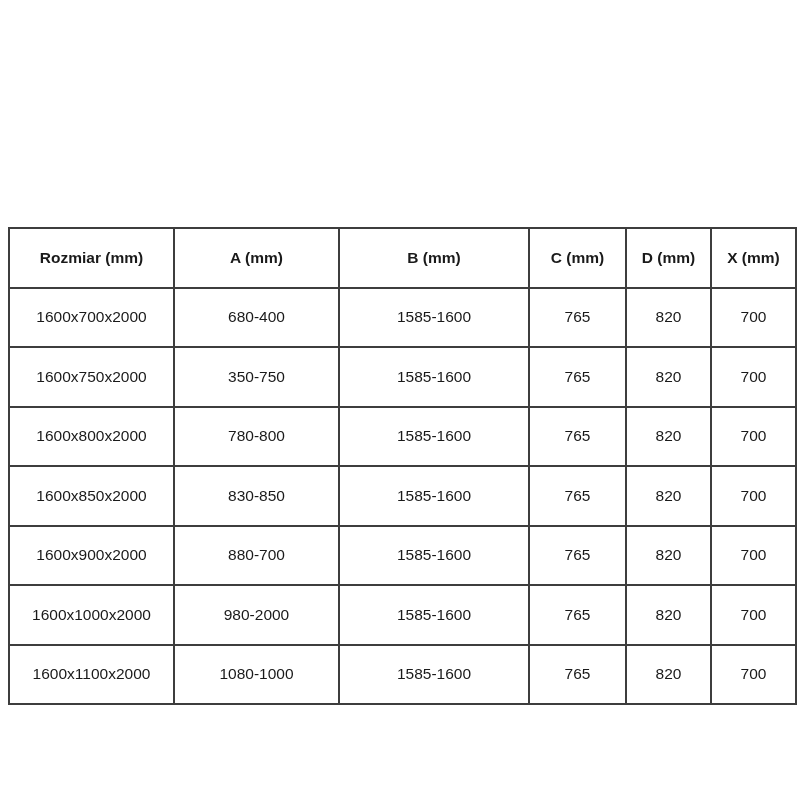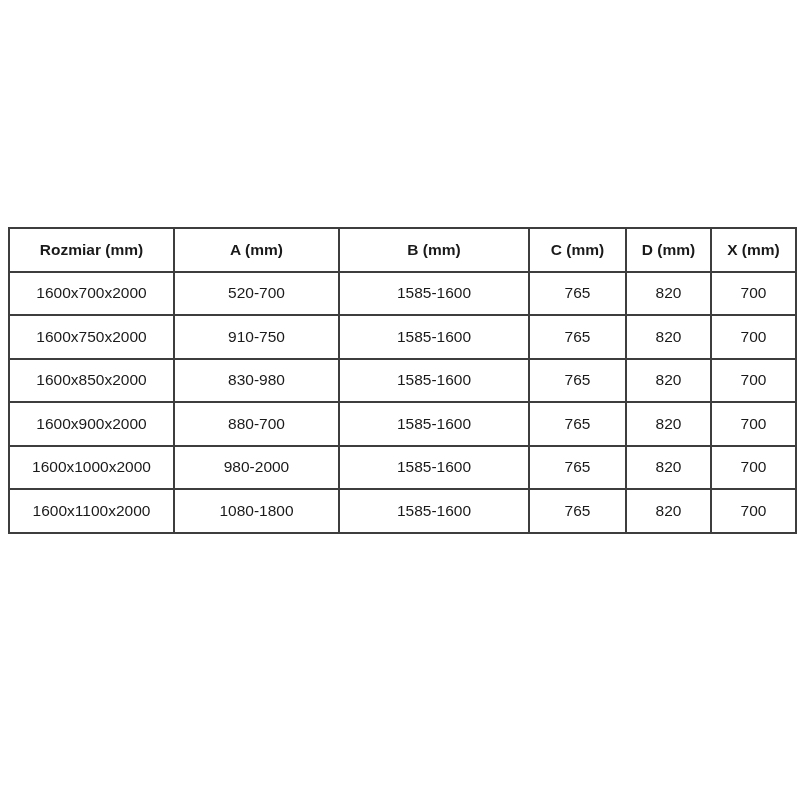--- a/index.html
+++ b/index.html
@@ -27,21 +27,21 @@
     background: #ffffff;
   }
   table.size-table th,
   table.size-table td {
     border: 2px solid #3d3d3d;
     height: 33.5px;
     text-align: center;
     vertical-align: middle;
     font-size: 15.5px;
     color: #1a1a1a;
-    padding: 4px 2px;
+    padding: 12px 2px;
     overflow: hidden;
     white-space: nowrap;
   }
   table.size-table th {
     font-weight: bold;
   }
   col.c-rozmiar { width: 165px; }
   col.c-a { width: 165px; }
   col.c-b { width: 190px; }
   col.c-c { width: 97px; }
@@ -67,37 +67,45 @@
         <th>A (mm)</th>
         <th>B (mm)</th>
         <th>C (mm)</th>
         <th>D (mm)</th>
         <th>X (mm)</th>
       </tr>
     </thead>
     <tbody>
       <tr>
         <td>1600x700x2000</td>
-        <td>520-700</td>
+        <td>680-400</td>
         <td>1585-1600</td>
         <td>765</td>
         <td>820</td>
         <td>700</td>
       </tr>
       <tr>
         <td>1600x750x2000</td>
-        <td>910-750</td>
+        <td>350-750</td>
+        <td>1585-1600</td>
+        <td>765</td>
+        <td>820</td>
+        <td>700</td>
+      </tr>
+      <tr>
+        <td>1600x800x2000</td>
+        <td>780-800</td>
         <td>1585-1600</td>
         <td>765</td>
         <td>820</td>
         <td>700</td>
       </tr>
       <tr>
         <td>1600x850x2000</td>
-        <td>830-980</td>
+        <td>830-850</td>
         <td>1585-1600</td>
         <td>765</td>
         <td>820</td>
         <td>700</td>
       </tr>
       <tr>
         <td>1600x900x2000</td>
         <td>880-700</td>
         <td>1585-1600</td>
         <td>765</td>
@@ -107,21 +115,21 @@
       <tr>
         <td>1600x1000x2000</td>
         <td>980-2000</td>
         <td>1585-1600</td>
         <td>765</td>
         <td>820</td>
         <td>700</td>
       </tr>
       <tr>
         <td>1600x1100x2000</td>
-        <td>1080-1800</td>
+        <td>1080-1000</td>
         <td>1585-1600</td>
         <td>765</td>
         <td>820</td>
         <td>700</td>
       </tr>
     </tbody>
   </table>
 </div>
 
 </body></html>

